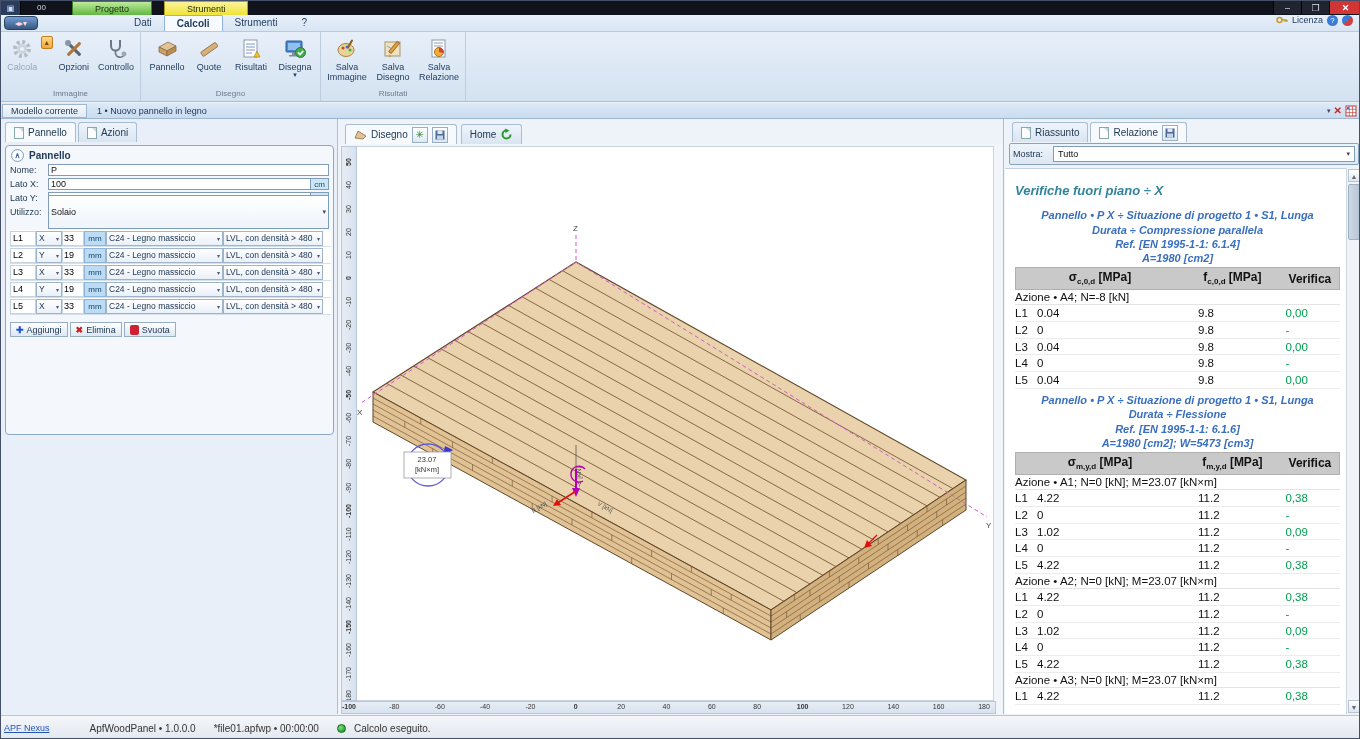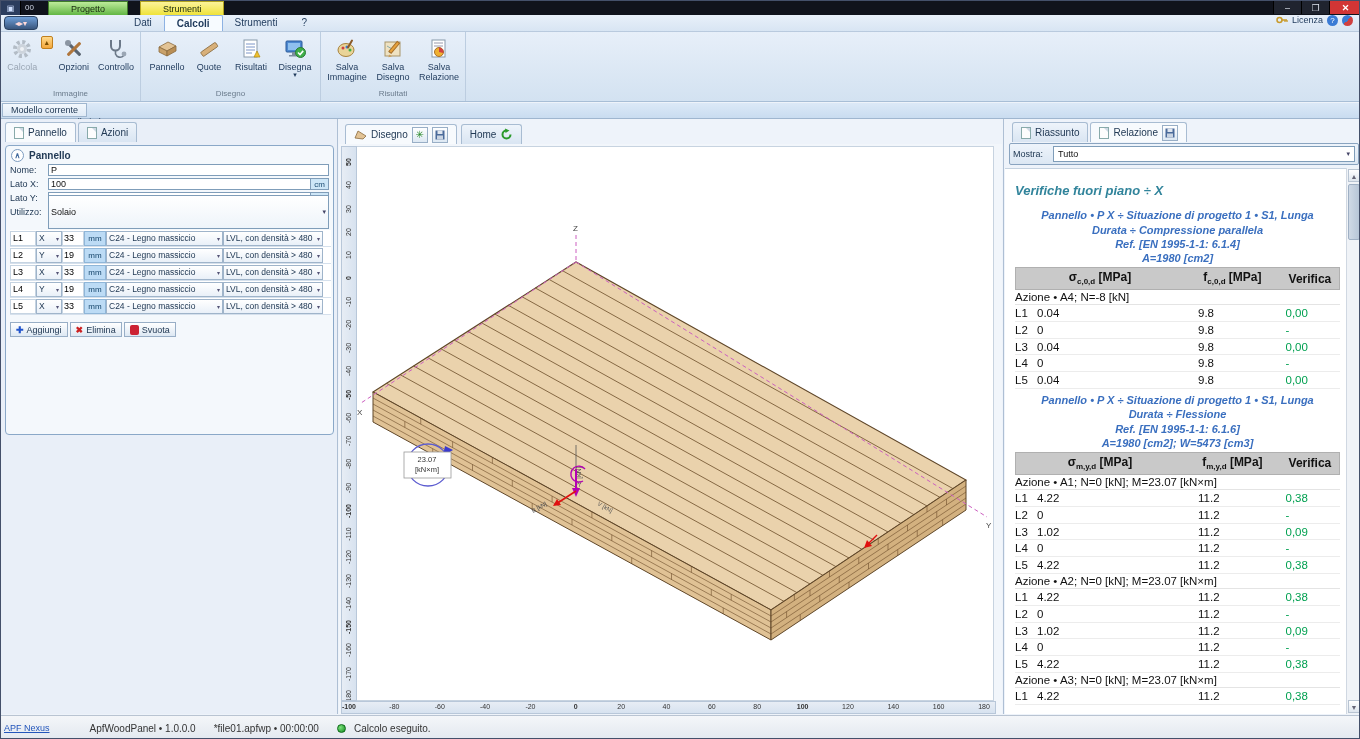--- a/index.html
+++ b/index.html
@@ -2,21 +2,21 @@
 <html><head>
 <meta charset="utf-8">
 <style>
   html,body{margin:0;padding:0;background:#888;}
   *{box-sizing:border-box;font-family:"Liberation Sans",sans-serif;}
   #win{position:relative;width:1360px;height:739px;background:#eef3fa;overflow:hidden;border:1px solid #44506a;}
 
   
   #titlebar{position:absolute;left:0;top:0;width:1360px;height:14px;background:#10131c;display:flex;align-items:stretch;}
   .appicon{width:20px;height:14px;background:#2b3d5e;border-right:1px solid #000;display:flex;align-items:center;justify-content:center;color:#cfe0ff;font-size:8px;}
-  .appbadge{color:#cfd6e4;font-size:8px;line-height:14px;padding:0 4px;}
+  .appbadge{color:#cfd6e4;font-size:8px;line-height:14px;padding:0 16px;}
   .ttab{height:14px;padding:0 22px;font-size:9px;line-height:14px;color:#1a2a10;}
   .ttab.green{background:linear-gradient(#bdeb9a,#62b644);border:1px solid #3f7d2a;border-bottom:none;margin-left:10px;}
   .ttab.yellow{background:linear-gradient(#fbf39a,#efe23a);border:1px solid #b3a41f;border-bottom:none;margin-left:12px;}
   .winbtns{margin-left:auto;display:flex;}
   .wbtn{width:28px;height:13px;display:flex;align-items:center;justify-content:center;color:#dfe5ee;font-size:9px;background:#20242f;border-left:1px solid #000;}
   .wbtn.close{background:#d23535;color:#fff;width:32px;font-weight:bold;}
 
   
   #menubar{position:absolute;left:0;top:14px;width:1360px;height:17px;background:linear-gradient(#e8f0fa,#d8e5f3);border-bottom:1px solid #b9cade;display:flex;align-items:flex-end;}
   .orb{width:34px;height:14px;margin:1px 4px 1px 3px;border-radius:4px;background:linear-gradient(#6f9fd8,#39567e);border:1px solid #2a4161;color:#ffd9d9;font-size:8px;text-align:center;line-height:13px;}
@@ -30,21 +30,21 @@
   .rgroup{display:flex;flex-direction:column;border-right:1px solid #bccde0;padding:2px 3px 0 3px;}
   .rbtns{display:flex;flex:1;align-items:flex-start;}
   .rbtn{width:46px;display:flex;flex-direction:column;align-items:center;padding-top:2px;font-size:9px;color:#1e395b;text-align:center;line-height:10px;}
   .rbtn .ric{width:26px;height:26px;display:flex;align-items:center;justify-content:center;}
   .rbtn.disabled{color:#9aa6b4;}
   .glabel{font-size:8px;color:#6a7b8c;text-align:center;height:13px;line-height:12px;}
   .smallbadge{width:13px;height:13px;margin-top:2px;background:linear-gradient(#ffd98a,#f3a73c);border:1px solid #c07f1e;border-radius:2px;color:#7a4d00;font-size:8px;line-height:12px;text-align:center;}
   .dropcaret{font-size:7px;color:#1e395b;line-height:6px;}
 
   
-  #modelbar{position:absolute;left:0;top:102px;width:1360px;height:16px;background:linear-gradient(#dce9f7,#c9dcf0);border-bottom:1px solid #9fb6cf;display:flex;align-items:flex-start;font-size:9px;color:#223a55;flex-direction:column;}
+  #modelbar{position:absolute;left:0;top:102px;width:1360px;height:16px;background:linear-gradient(#dce9f7,#c9dcf0);border-bottom:1px solid #9fb6cf;display:flex;align-items:center;font-size:9px;color:#223a55;}
   #modelbar .mlabel{border:1px solid #9fb6cf;background:linear-gradient(#f3f8fd,#dfeaf6);padding:0 8px;height:14px;line-height:13px;margin-left:1px;}
   #modelbar .mvalue{padding:0 10px;}
   #modelbar .mright{margin-left:auto;display:flex;align-items:center;gap:3px;padding-right:4px;}
 
   
   #main{position:absolute;left:0;top:118px;width:1360px;height:595px;}
   #leftpanel{position:absolute;left:0;top:0;width:337px;height:595px;background:#e9eff8;border-right:1px solid #aebfd4;}
   #centerpanel{position:absolute;left:338px;top:0;width:663px;height:595px;background:#f2f6fb;}
   #rightpanel{position:absolute;left:1002px;top:0;width:358px;height:595px;background:#eef3fa;border-left:1px solid #aebfd4;}
 

